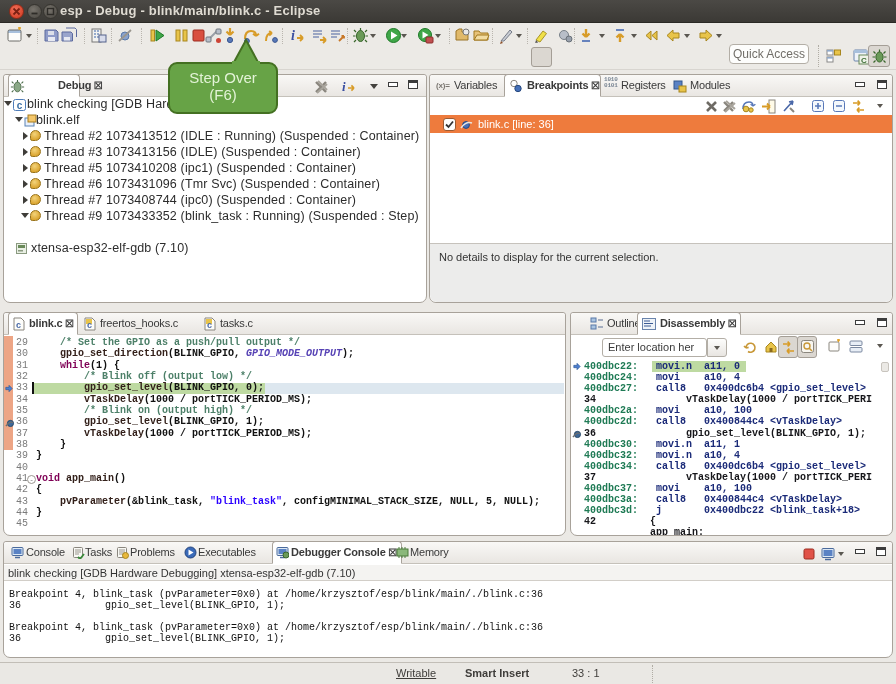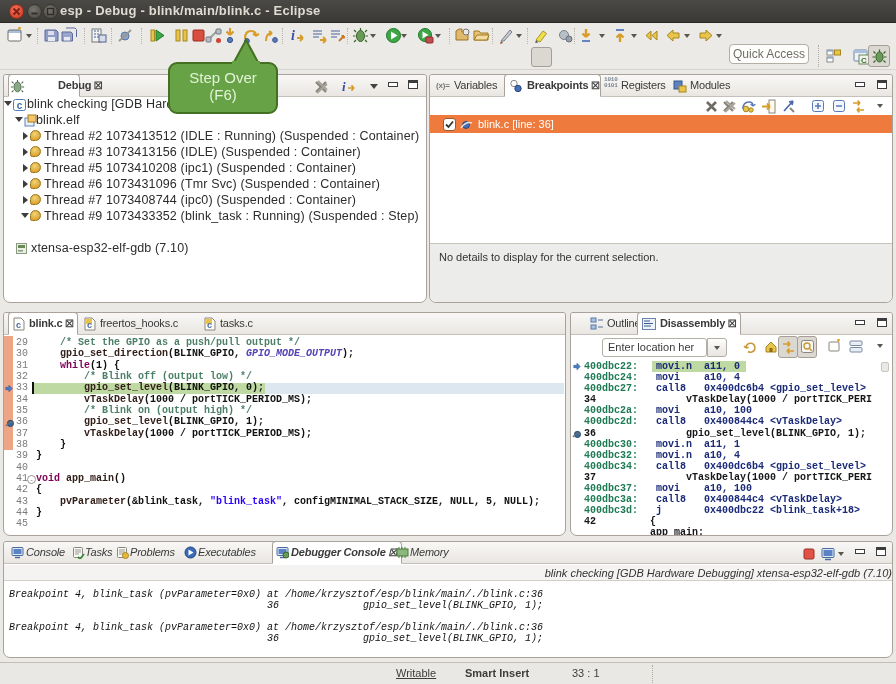--- a/index.html
+++ b/index.html
@@ -518,21 +518,21 @@
         <path d="M1,4 L5,4 L5,1.5 L9,5.5 L5,9.5 L5,7 L1,7 Z" fill="#4e7fd0" stroke="#2a5696" stroke-width="0.8"></path>
       </svg>
     <svg style="position:absolute; left:1px; top:93px;" width="10" height="10" viewBox="0 0 11 11">
         <circle cx="6" cy="6" r="3.4" fill="#3e6898" stroke="#274868"></circle>
         <path d="M1,9 Q5,3 9,5" fill="none" stroke="#6e6e6e" stroke-width="1.4"></path>
       </svg>
     <span style="position:absolute; right:3px; top:26px; width:8px; height:10px; background:#ebe9e5; border:1px solid #c8c4be; border-radius:2px;"></span>
   </div>
 </div>
 
-<div class="view" id="v-con" style="left:3px; top:541px; width:890px; height:117px;font-style:italic;">
+<div class="view" id="v-con" style="left:3px; top:541px; width:890px; height:117px;">
   <div class="vhead"></div>
   <div class="tab" style="left:4px; width:62px;"><svg style="position:absolute;left:3px;top:4px;" width="13" height="13" viewBox="0 0 13 13">
         <rect x="1" y="1.5" width="11" height="8" rx="1" fill="#dce8f4" stroke="#4a6a9c"></rect>
         <rect x="2.5" y="3" width="8" height="5" fill="#5a82c4"></rect>
         <path d="M4,11.5 h5" stroke="#4a6a9c" stroke-width="1.5"></path>
       </svg><span class="tlabel" style="margin-left:18px;">Console</span></div>
   <div class="tab" style="left:66px; width:50px;"><svg style="position:absolute;left:2px;top:4px;" width="13" height="13" viewBox="0 0 13 13">
         <rect x="1.5" y="1.5" width="9" height="10" rx="1" fill="#f8f8f4" stroke="#8a867e"></rect>
         <path d="M3,4 h6 M3,6 h6 M3,8 h4" stroke="#9a968e" stroke-width="1"></path>
         <path d="M6,11 l2,2 4,-5" stroke="#3a8a3a" stroke-width="1.8" fill="none"></path>
@@ -560,21 +560,21 @@
       <rect x="1" y="1" width="10" height="10" rx="1.5" fill="#e05248" stroke="#9c2d20"></rect>
     </svg>
   <svg style="position:absolute;left:817px;top:5px;" width="14" height="14" viewBox="0 0 14 14">
       <rect x="1" y="1.5" width="12" height="9" rx="1" fill="#dce8f4" stroke="#4a6a9c"></rect>
       <rect x="2.5" y="3" width="9" height="6" fill="#5a82c4"></rect>
       <path d="M4,12.5 h6" stroke="#4a6a9c" stroke-width="1.5"></path>
     </svg>
   <span class="dd" style="position:absolute; left:834px; top:10px;"></span>
   <span class="minmax mini" style="left:851px;"></span>
   <span class="minmax maxi" style="left:872px;"></span>
-  <div id="con-body" style="position:absolute; left:0; top:23px; right:0; bottom:0; overflow:hidden; border-radius:0 0 7px 7px;text-align:right;">
+  <div id="con-body" style="position:absolute; left:0; top:23px; right:0; bottom:0; overflow:hidden; border-radius:0 0 7px 7px;">
     <div style="position:absolute; left:0; top:0; right:0; height:16px; background:#f4f3f1; border-bottom:1px solid #d2cec8; font-size:11px; color:#333; line-height:16px;">
       <span style="margin-left:4px;">blink checking [GDB Hardware Debugging] xtensa-esp32-elf-gdb (7.10)</span>
     </div>
     <div class="mono" style="position:absolute; left:5px; top:24px; font-size:10px; line-height:11px; white-space:pre; color:#111;">Breakpoint 4, blink_task (pvParameter=0x0) at /home/krzysztof/esp/blink/main/./blink.c:36
 36              gpio_set_level(BLINK_GPIO, 1);
 
 Breakpoint 4, blink_task (pvParameter=0x0) at /home/krzysztof/esp/blink/main/./blink.c:36
 36              gpio_set_level(BLINK_GPIO, 1);
 </div>
   </div>

